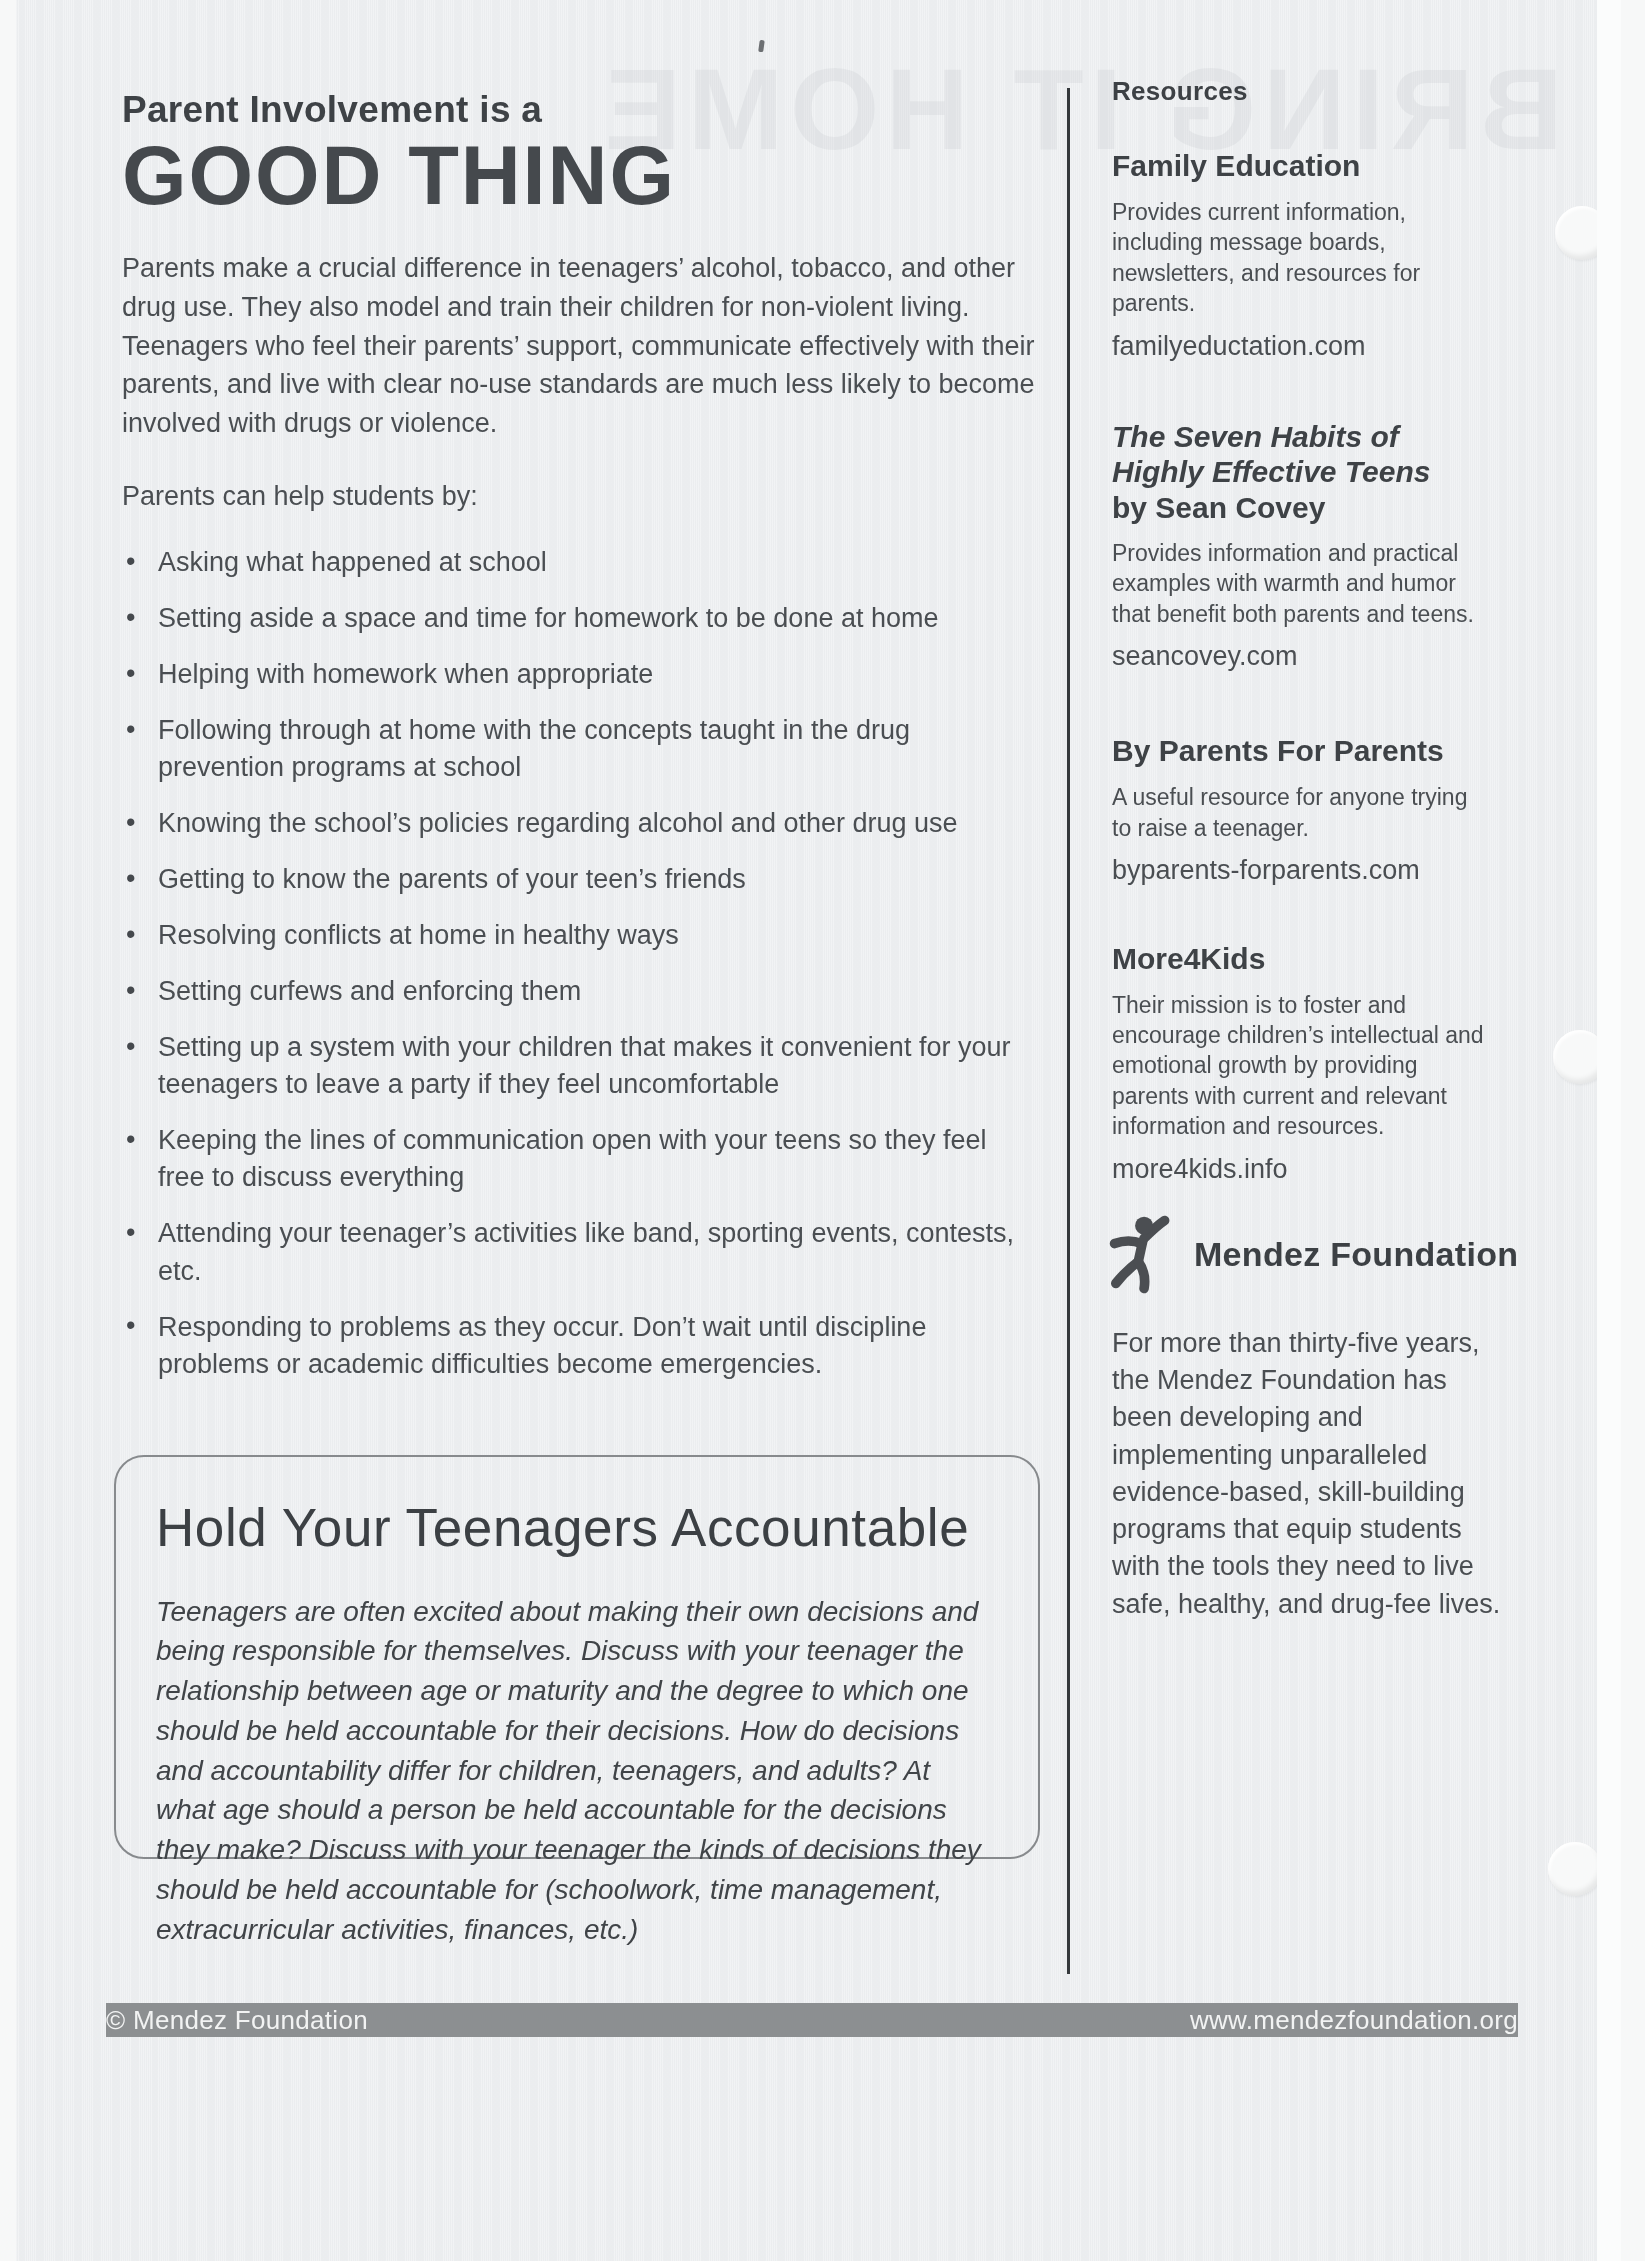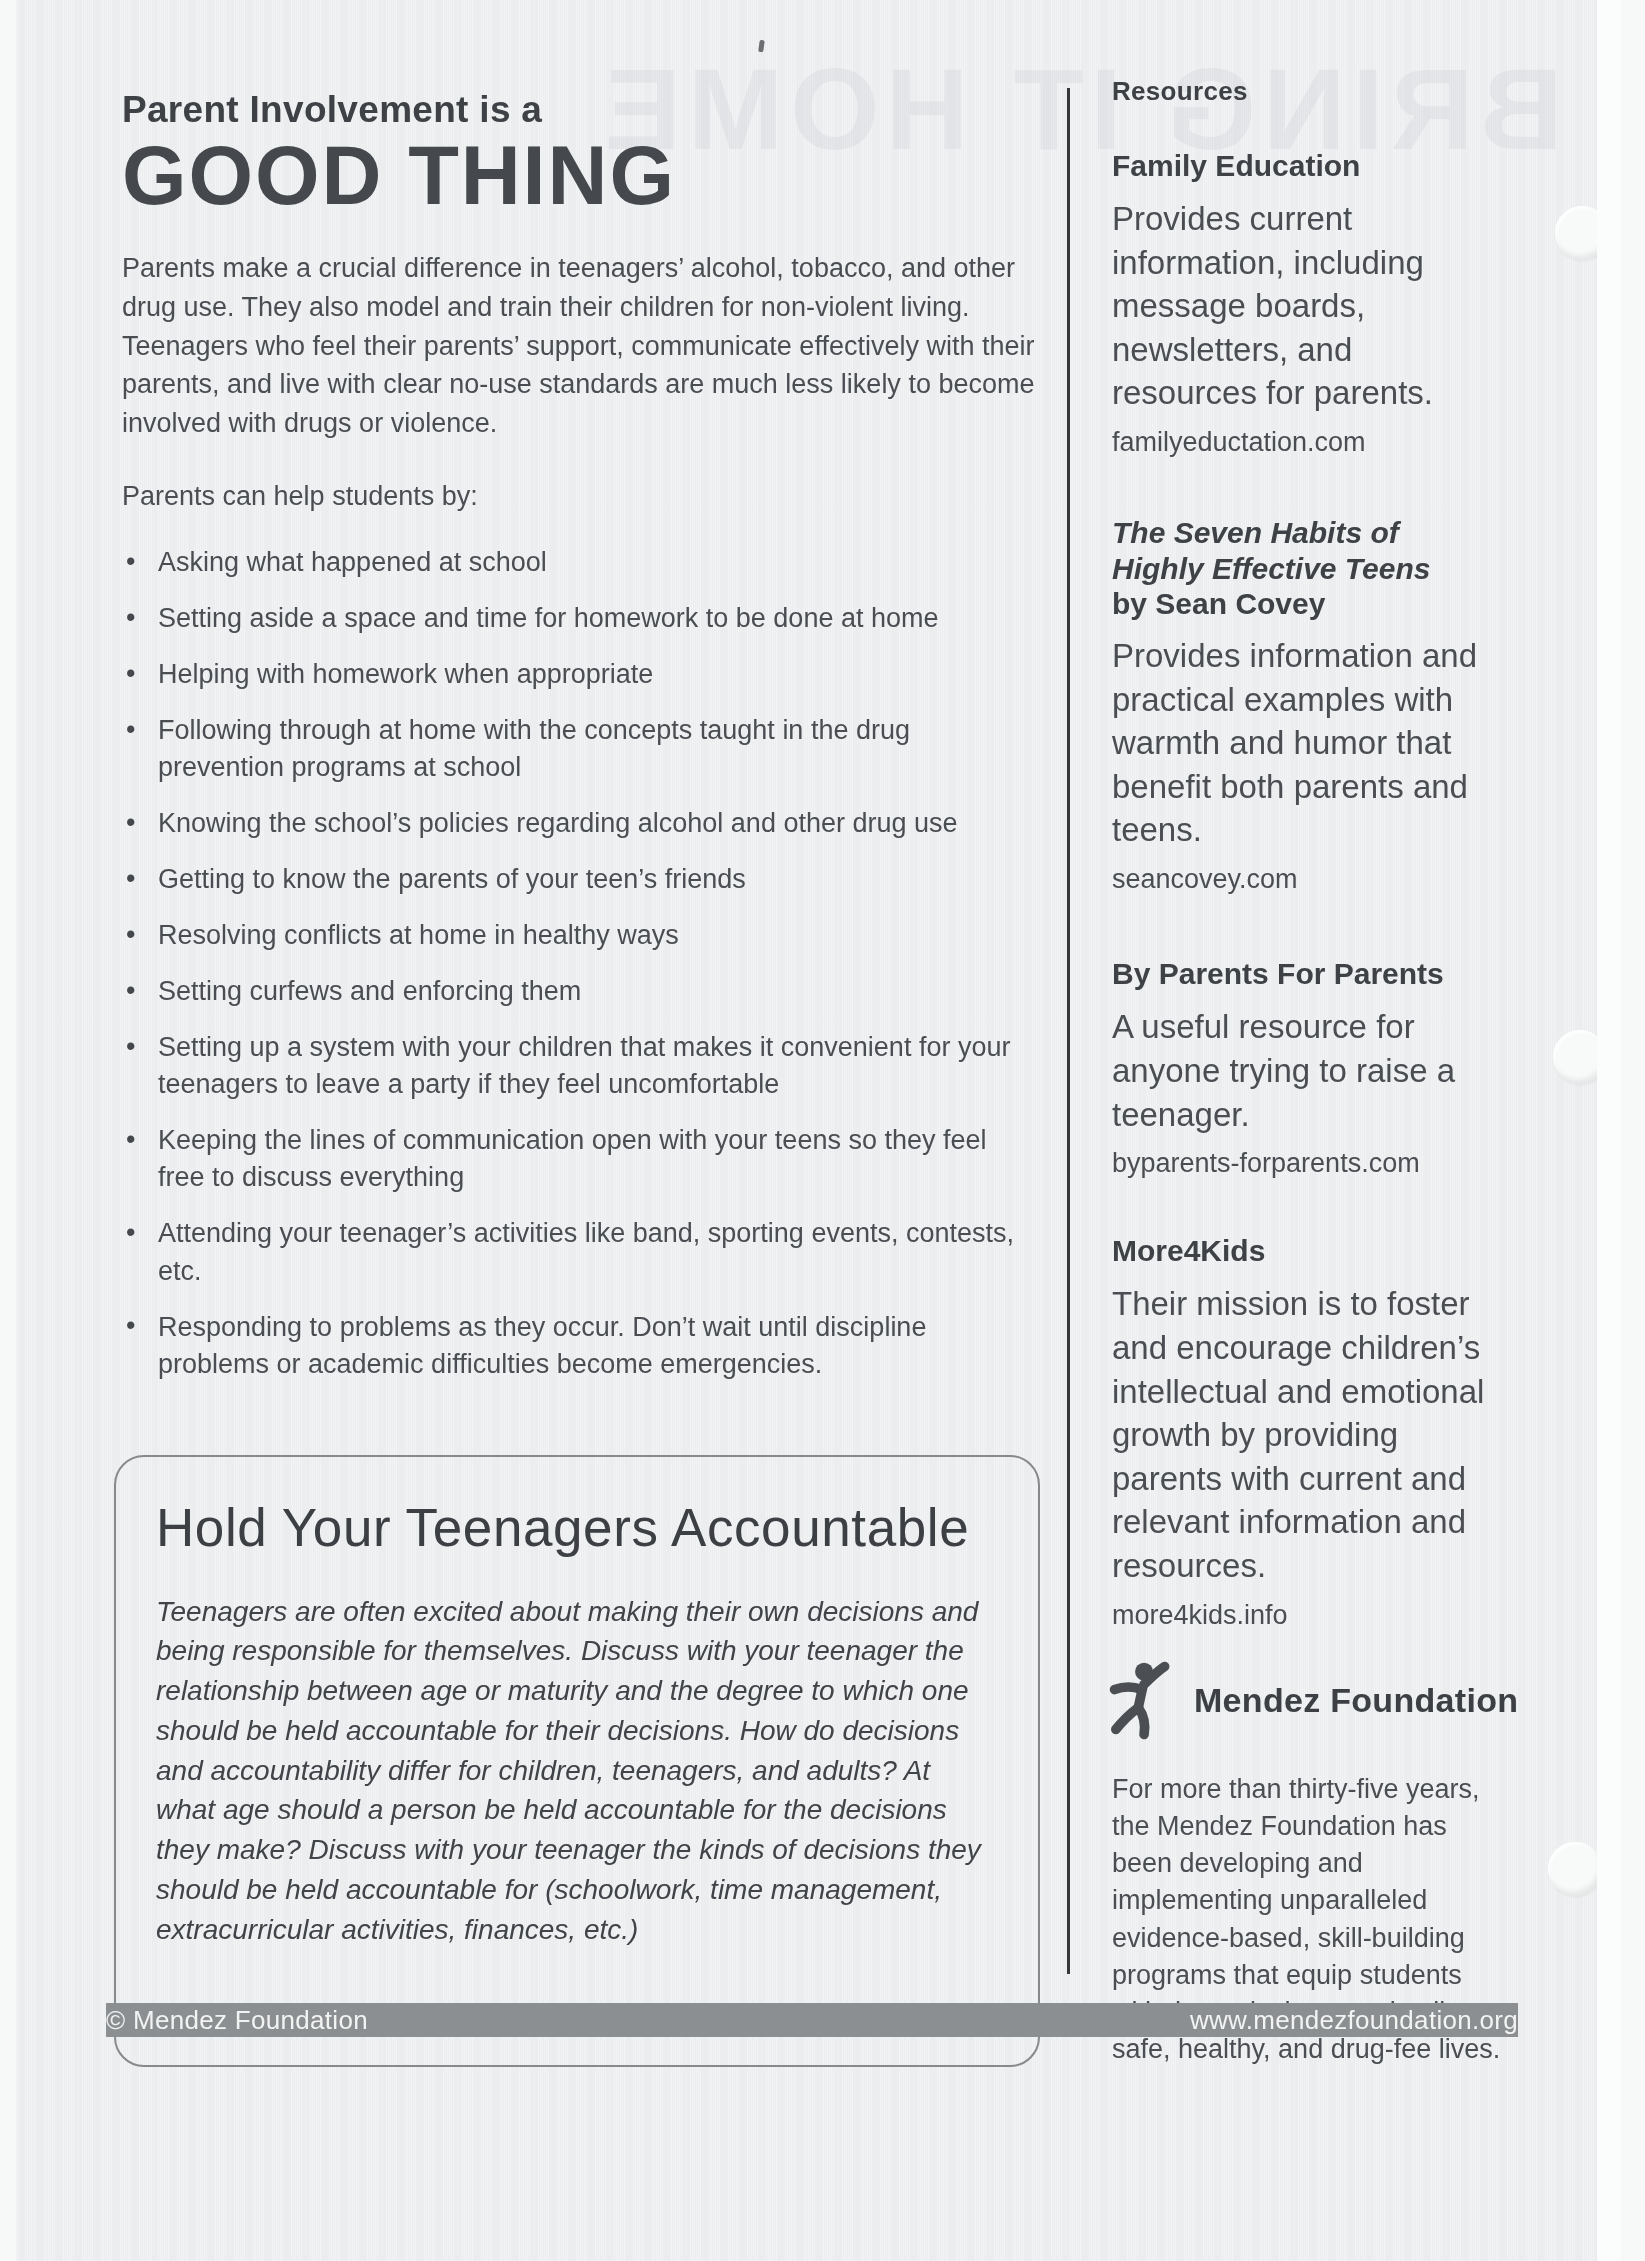--- a/index.html
+++ b/index.html
@@ -44,32 +44,32 @@
   .intro { margin:30px 0 0; font-size:27px; line-height:1.43; color:#4a4e52; }
   .list-intro { margin:36px 0 0; font-size:27px; line-height:1.4; }
   .bullet-list { margin:28px 0 0; padding:0 0 0 36px; }
   .bullet-list li {
     list-style:none; position:relative;
     font-size:27px; line-height:1.38; margin:0 0 18.7px; width:864px;
   }
   .bullet-list li::before { content:"•"; position:absolute; left:-32px; top:-1.3px; font-size:27px; color:#45494d; }
 
   .callout-box {
-    position:absolute; left:98px; top:1455px; width:926px; height:612px;
+    position:absolute; left:98px; top:1455px; width:926px; height:404px;
     border:2.6px solid #878a8d; border-radius:30px; box-sizing:border-box;
     padding:32px 40px;
   }
   .callout-box h2 { margin:7.7px 0 0; font-size:53px; font-weight:400; color:#3c4044; letter-spacing:0.6px; }
   .callout-box p { margin:34px 0 0; font-style:italic; font-size:28px; line-height:1.42; color:#404448; width:832px; }
 
   
   .right-col { position:absolute; left:1096px; top:76px; width:407px; color:#4a4e52; }
   .res-heading { margin:0; font-size:26px; font-weight:700; color:#3d4145; letter-spacing:0.3px; }
   .res-item h3 { margin:0; font-size:30px; font-weight:700; color:#3e4246; line-height:1.2; }
-  .res-item .desc { margin:13px 0 0; font-size:33px; line-height:1.32; width:376px; }
+  .res-item .desc { margin:13px 0 0; font-size:23px; line-height:1.32; width:376px; }
   .res-item .url  { margin:10.3px 0 0; font-size:27px; line-height:1.3; }
   .mt-1 { margin-top:41px; }
   .mt-2 { margin-top:55px; }
   .mt-3 { margin-top:59px; }
   .mt-4 { margin-top:52px; }
   .book-line { display:block; font-size:30px; font-weight:700; color:#3e4246; line-height:1.18; }
   .book-italic { font-style:italic; }
 
   .foundation { margin-top:27px; }
   .logo-row { display:flex; align-items:center; }

